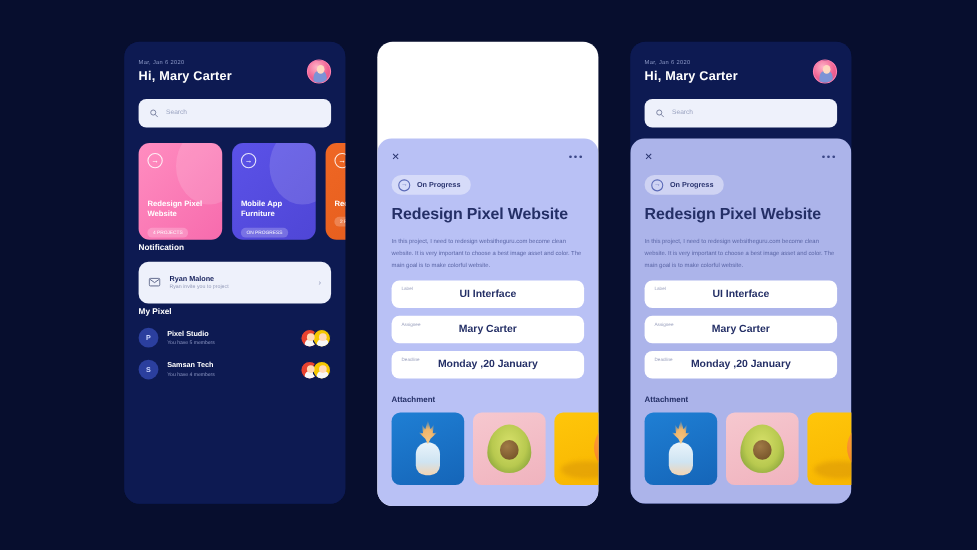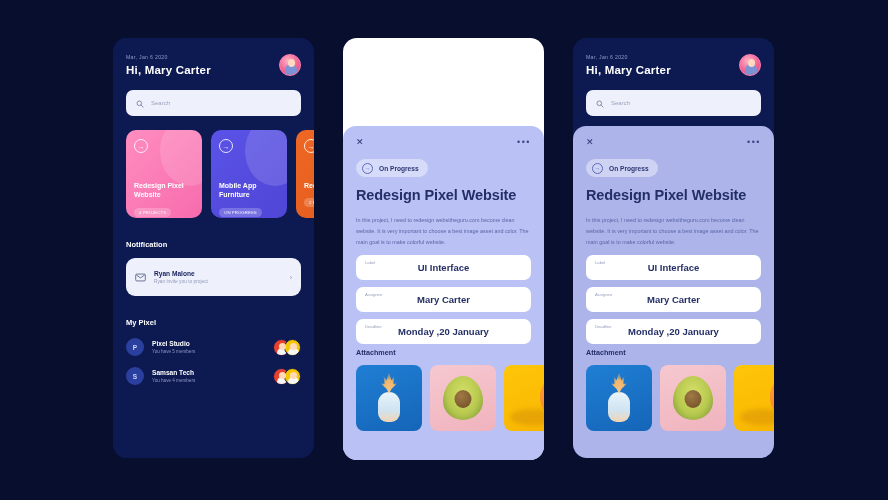--- a/index.html
+++ b/index.html
@@ -69,21 +69,21 @@
   .pc-title {
     margin-top: 28px; font-size: 7px; font-weight: bold; color: #fff;
     line-height: 1.35; position: relative; z-index: 2;
   }
   .pc-tag {
     margin-top: 7px; display: inline-block; font-size: 4.4px; color: rgba(255,255,255,.92);
     background: rgba(255,255,255,.22); border-radius: 6px; padding: 2px 5px;
     position: relative; z-index: 2;
   }
 
-  .sec-title { font-size: 7.5px; font-weight: bold; color: #ffffff; margin-top: 22px; }
+  .sec-title { font-size: 7.5px; font-weight: bold; color: #ffffff; margin-top: 2px; }
 
   .notif {
     margin-top: 9px; background: #eef1fb; border-radius: 9px; height: 38px;
     display: flex; align-items: center; padding: 0 9px; gap: 8px;
   }
   .notif-txt { flex: 1; }
   .notif-name { font-size: 6.6px; font-weight: bold; color: #16215c; }
   .notif-sub { font-size: 4.8px; color: #939ab8; margin-top: 2.5px; }
   .chev { font-size: 7px; color: #8b93b5; }
 
@@ -148,21 +148,21 @@
 
   .field {
     margin-top: 7px; background: #ffffff; border-radius: 7px; height: 25px;
     display: flex; align-items: center; padding: 0 9px; position: relative;
   }
   .field-label { font-size: 4.2px; color: #9aa0bd; position: absolute; left: 9px; top: 5px; }
   .field-value {
     flex: 1; text-align: center; font-size: 9.5px; font-weight: bold; color: #242f66;
   }
 
-  .attach-title { margin-top: 4px; font-size: 7.2px; font-weight: bold; color: #242f66; }
+  .attach-title { margin-top: 14px; font-size: 7.2px; font-weight: bold; color: #242f66; }
   .thumbs { display: flex; gap: 8px; margin-top: 8px; }
   .thumb { width: 66px; height: 66px; border-radius: 8px; flex: 0 0 auto; position: relative; overflow: hidden; }
   .t-pine { background: linear-gradient(160deg,#1f7fd4 0%,#1565b8 100%); }
   .t-avo { background: linear-gradient(160deg,#f6c8cf 0%,#f0b3be 100%); }
   .t-orange { background: linear-gradient(160deg,#ffc60a 0%,#f7b400 100%); }
 
   .pine-body { position:absolute; left:50%; bottom:9px; transform:translateX(-50%);
     width:22px; height:30px; border-radius:11px 11px 9px 9px;
     background: linear-gradient(180deg,#eaf4fb 0%,#cfe4f2 60%,#f2d4b3 100%); }
   .pine-leaf { position:absolute; left:50%; top:7px; transform:translateX(-50%);

